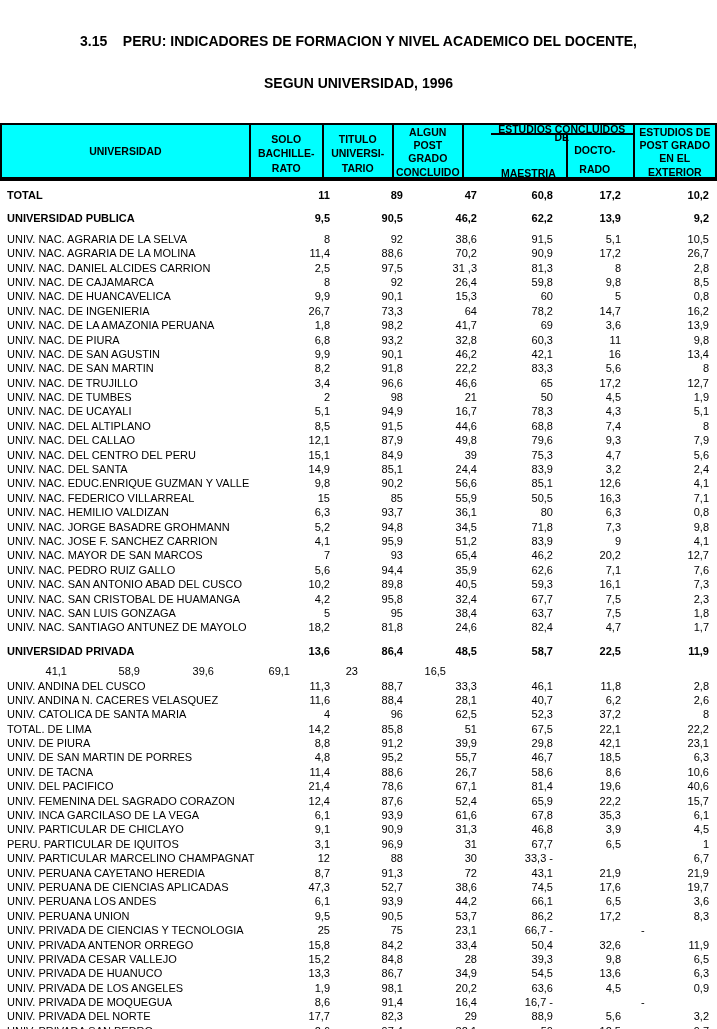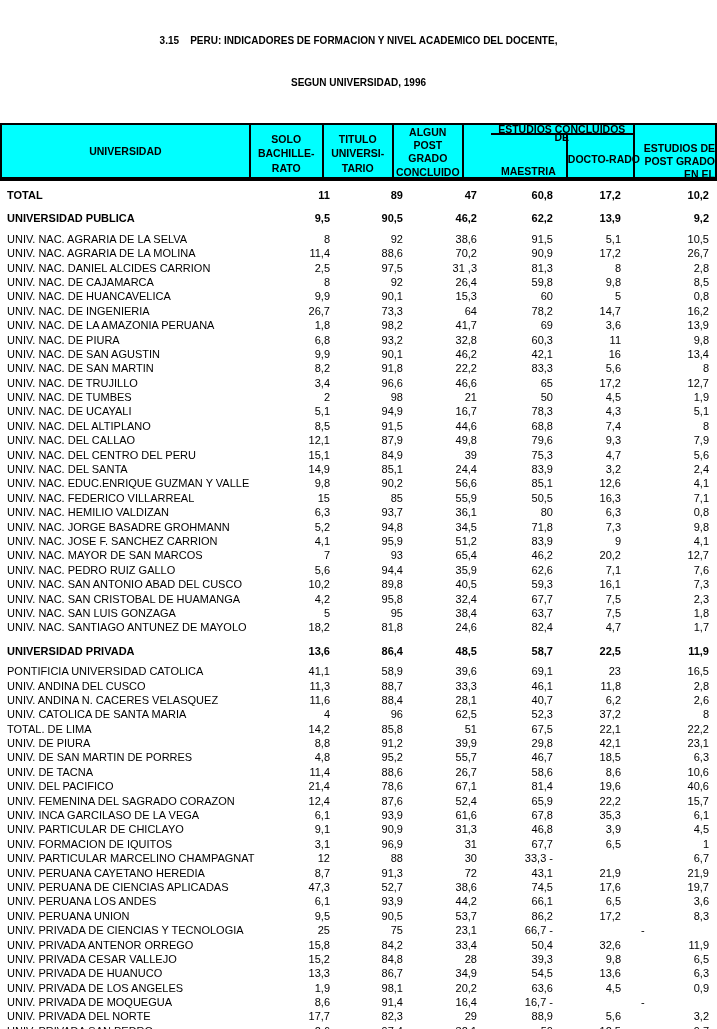--- a/index.html
+++ b/index.html
@@ -1,37 +1,37 @@
 <!DOCTYPE html>
 <html><head>
 <meta charset="utf-8">
 <style>
   html,body {margin:0; padding:0; background:#ffffff;}
   body {width:717px; height:1029px; font-family:"Liberation Sans", sans-serif; color:#000;}
   .page {position:relative; width:717px; height:1029px; overflow:hidden;}
 
-  .title {text-align:center; padding-top:6px; font-weight:bold; font-size:10px; line-height:14px; white-space:pre;}
+  .title {text-align:center; padding-top:6px; font-weight:bold; font-size:14px; line-height:14px; white-space:pre;}
 
   
   .thead {margin-top:5px; display:flex; width:717px; height:58px; background:#00ffff;
           border:2px solid #000; border-bottom:4px solid #000; box-sizing:border-box;
           font-weight:bold; font-size:10.5px;}
   .hc {box-sizing:border-box; border-left:2px solid #000; display:flex; flex-direction:column;
        align-items:center; text-align:center; overflow:hidden;}
   .hc.first {border-left:none;}
   .hc1 {width:261px; justify-content:center;}
   .hc2 {width:77px; justify-content:flex-end; padding-bottom:2px; line-height:14.5px;}
   .hc3 {width:74px; justify-content:flex-end; padding-bottom:2px; line-height:14.5px;}
   .hc4 {width:74px; justify-content:flex-start; line-height:13.2px; padding-top:1px;}
   .hc56 {width:150px; border-left:2px solid #000; display:flex; flex-direction:column;padding-left:27px;}
   .span-row {height:10px; line-height:8px; border-bottom:2px solid #000; text-align:center; box-sizing:border-box;}
   .sub {flex:1; display:flex;}
   .sub-m {width:77px; box-sizing:border-box; border-right:2px solid #000; display:flex; align-items:flex-end; justify-content:center;}
-  .sub-d {width:54px; display:flex; flex-direction:row; align-items:center; justify-content:flex-start; padding-top:6px; line-height:19px;}
-  .hc7 {width:87px; justify-content:flex-start; line-height:13.2px; padding-top:17px;align-items:flex-end;}
+  .sub-d {width:54px; display:flex; flex-direction:column; align-items:center; justify-content:flex-start; padding-top:6px; line-height:19px;}
+  .hc7 {width:87px; justify-content:flex-start; line-height:13.2px; padding-top:1px;}
 
   
   .tbody {font-size:11px;}
   .row {display:flex; height:14.4px; line-height:14.4px;}
   .row .c {box-sizing:border-box; overflow:visible; white-space:pre;}
   .cname {width:263px; padding-left:7px; text-align:left;}
   .cv2 {width:77px; text-align:right; padding-right:10px;}
   .cv3 {width:74px; text-align:right; padding-right:11px;}
   .cv4 {width:74px; text-align:right; padding-right:11px;}
   .cv5 {width:77px; text-align:right; padding-right:12px;}
@@ -365,21 +365,20 @@
       <div class="row section">
         <div class="c cname">UNIVERSIDAD PRIVADA</div>
         <div class="c cv2">13,6</div>
         <div class="c cv3">86,4</div>
         <div class="c cv4">48,5</div>
         <div class="c cv5">58,7</div>
         <div class="c cv6">22,5</div>
         <div class="c cv7">11,9</div>
       </div>
       <div class="row">
-        <div class="c cname">PONTIFICIA UNIVERSIDAD CATOLICA</div>
         <div class="c cv2">41,1</div>
         <div class="c cv3">58,9</div>
         <div class="c cv4">39,6</div>
         <div class="c cv5">69,1</div>
         <div class="c cv6">23</div>
         <div class="c cv7">16,5</div>
       </div>
       <div class="row">
         <div class="c cname">UNIV. ANDINA DEL CUSCO</div>
         <div class="c cv2">11,3</div>
@@ -473,21 +472,21 @@
       <div class="row">
         <div class="c cname">UNIV. PARTICULAR DE CHICLAYO</div>
         <div class="c cv2">9,1</div>
         <div class="c cv3">90,9</div>
         <div class="c cv4">31,3</div>
         <div class="c cv5">46,8</div>
         <div class="c cv6">3,9</div>
         <div class="c cv7">4,5</div>
       </div>
       <div class="row">
-        <div class="c cname">UNIV. FORMACION DE IQUITOS</div>
+        <div class="c cname">PERU. PARTICULAR DE IQUITOS</div>
         <div class="c cv2">3,1</div>
         <div class="c cv3">96,9</div>
         <div class="c cv4">31</div>
         <div class="c cv5">67,7</div>
         <div class="c cv6">6,5</div>
         <div class="c cv7">1</div>
       </div>
       <div class="row">
         <div class="c cname">UNIV. PARTICULAR MARCELINO CHAMPAGNAT</div>
         <div class="c cv2">12</div>

